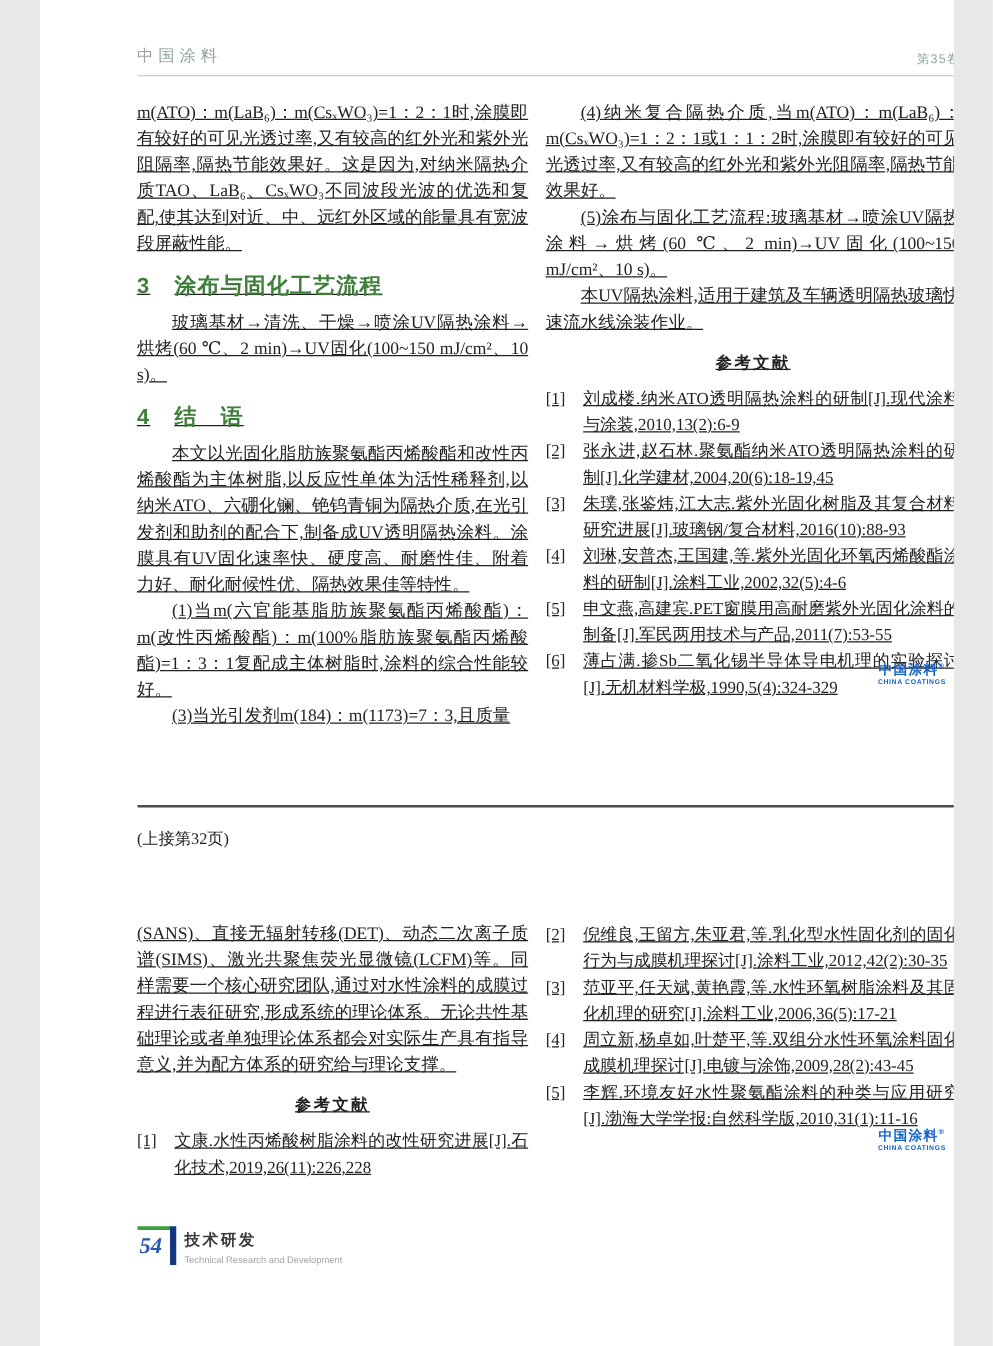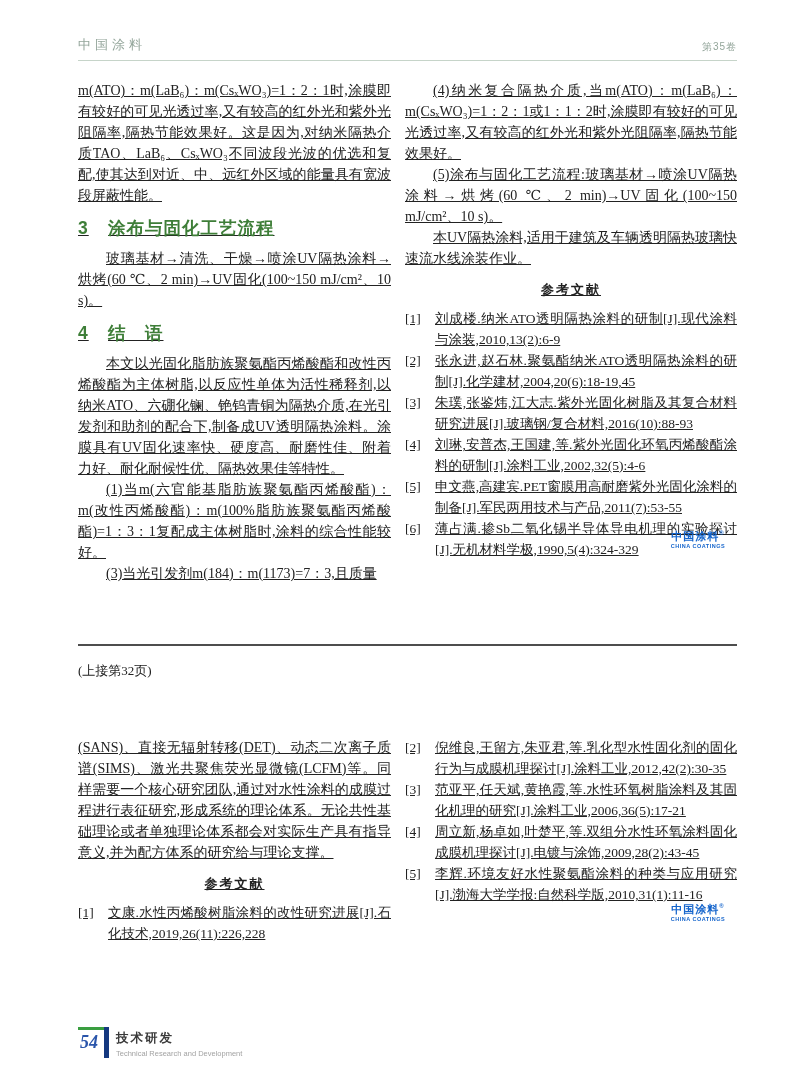--- a/index.html
+++ b/index.html
@@ -1,19 +1,19 @@
 <!DOCTYPE html>
 <html><head>
 <meta charset="utf-8">
 <style>
   * { margin:0; padding:0; box-sizing:border-box; }
   html,body { background:#e8e8e8; }
   .page {
     position:relative;
-    width:794px; height:1077px;
+    width:731px; height:1077px;
     margin:0 auto;
     background:#ffffff;
     font-family:"Liberation Serif","DejaVu Serif",serif;
     color:#222222;
     overflow:hidden;
   }
   
   .header {
     position:absolute; top:36px; left:78px; width:659px;
     display:flex; justify-content:space-between; align-items:flex-end;
@@ -68,21 +68,21 @@
     line-height:1.15;
   }
   .brand-logo.logo-1 { top:530px; left:663px; }
   .brand-logo.logo-2 { top:903px; left:663px; }
   .brand-cn { font-size:11px; font-weight:bold; letter-spacing:1px; white-space:nowrap; }
   .brand-reg { font-size:6px; vertical-align:super; }
   .brand-en { font-size:5.5px; font-weight:bold; letter-spacing:0.5px; }
 
   
   .footer {
-    position:absolute; top:1027px; left:78px;
+    position:absolute; top:981px; left:78px;
     display:flex; align-items:flex-start;
     font-family:"Liberation Sans","DejaVu Sans",sans-serif;
   }
   .pagenum-box {
     border-top:3px solid #3a9e40;
     padding:2px 6px 0 2px;
   }
   .pagenum {
     font-family:"Liberation Serif","DejaVu Serif",serif;
     font-style:italic; font-weight:bold;

